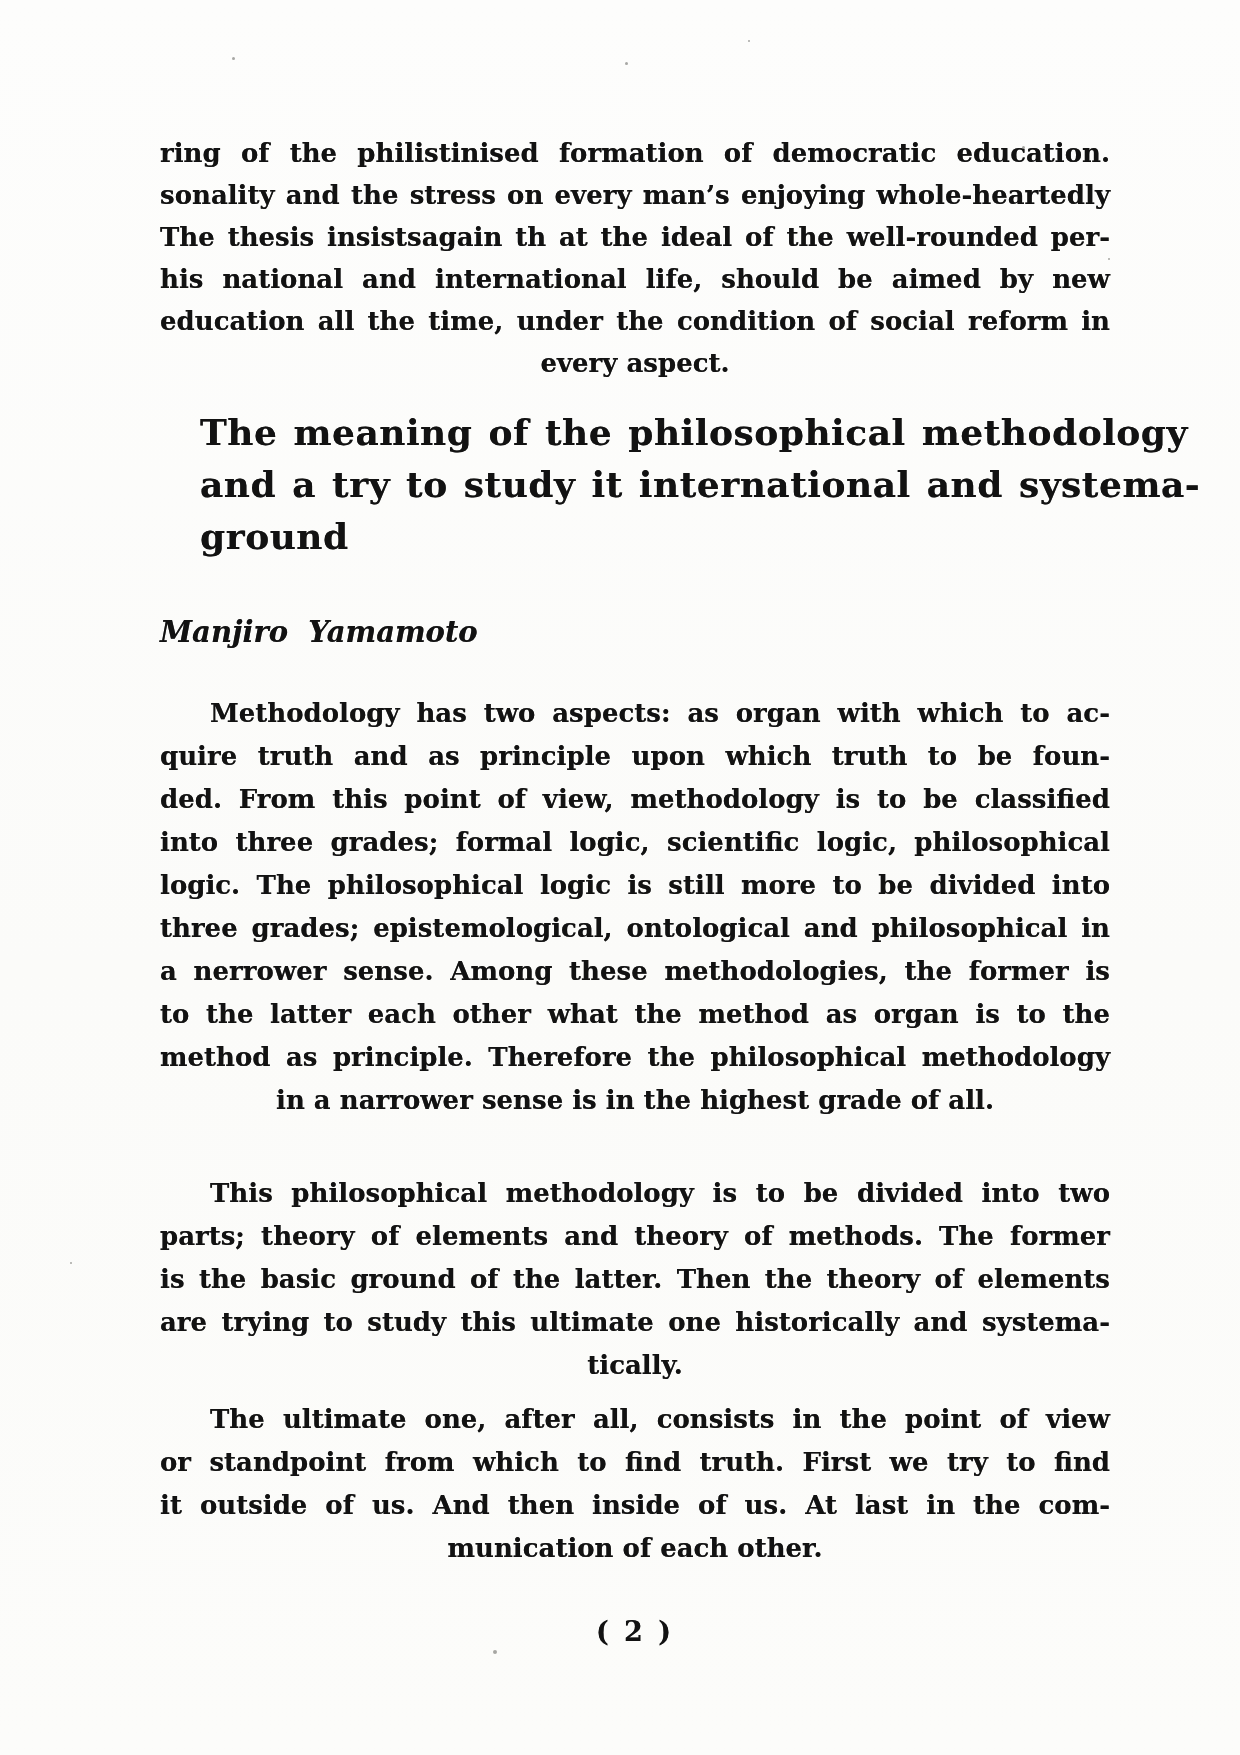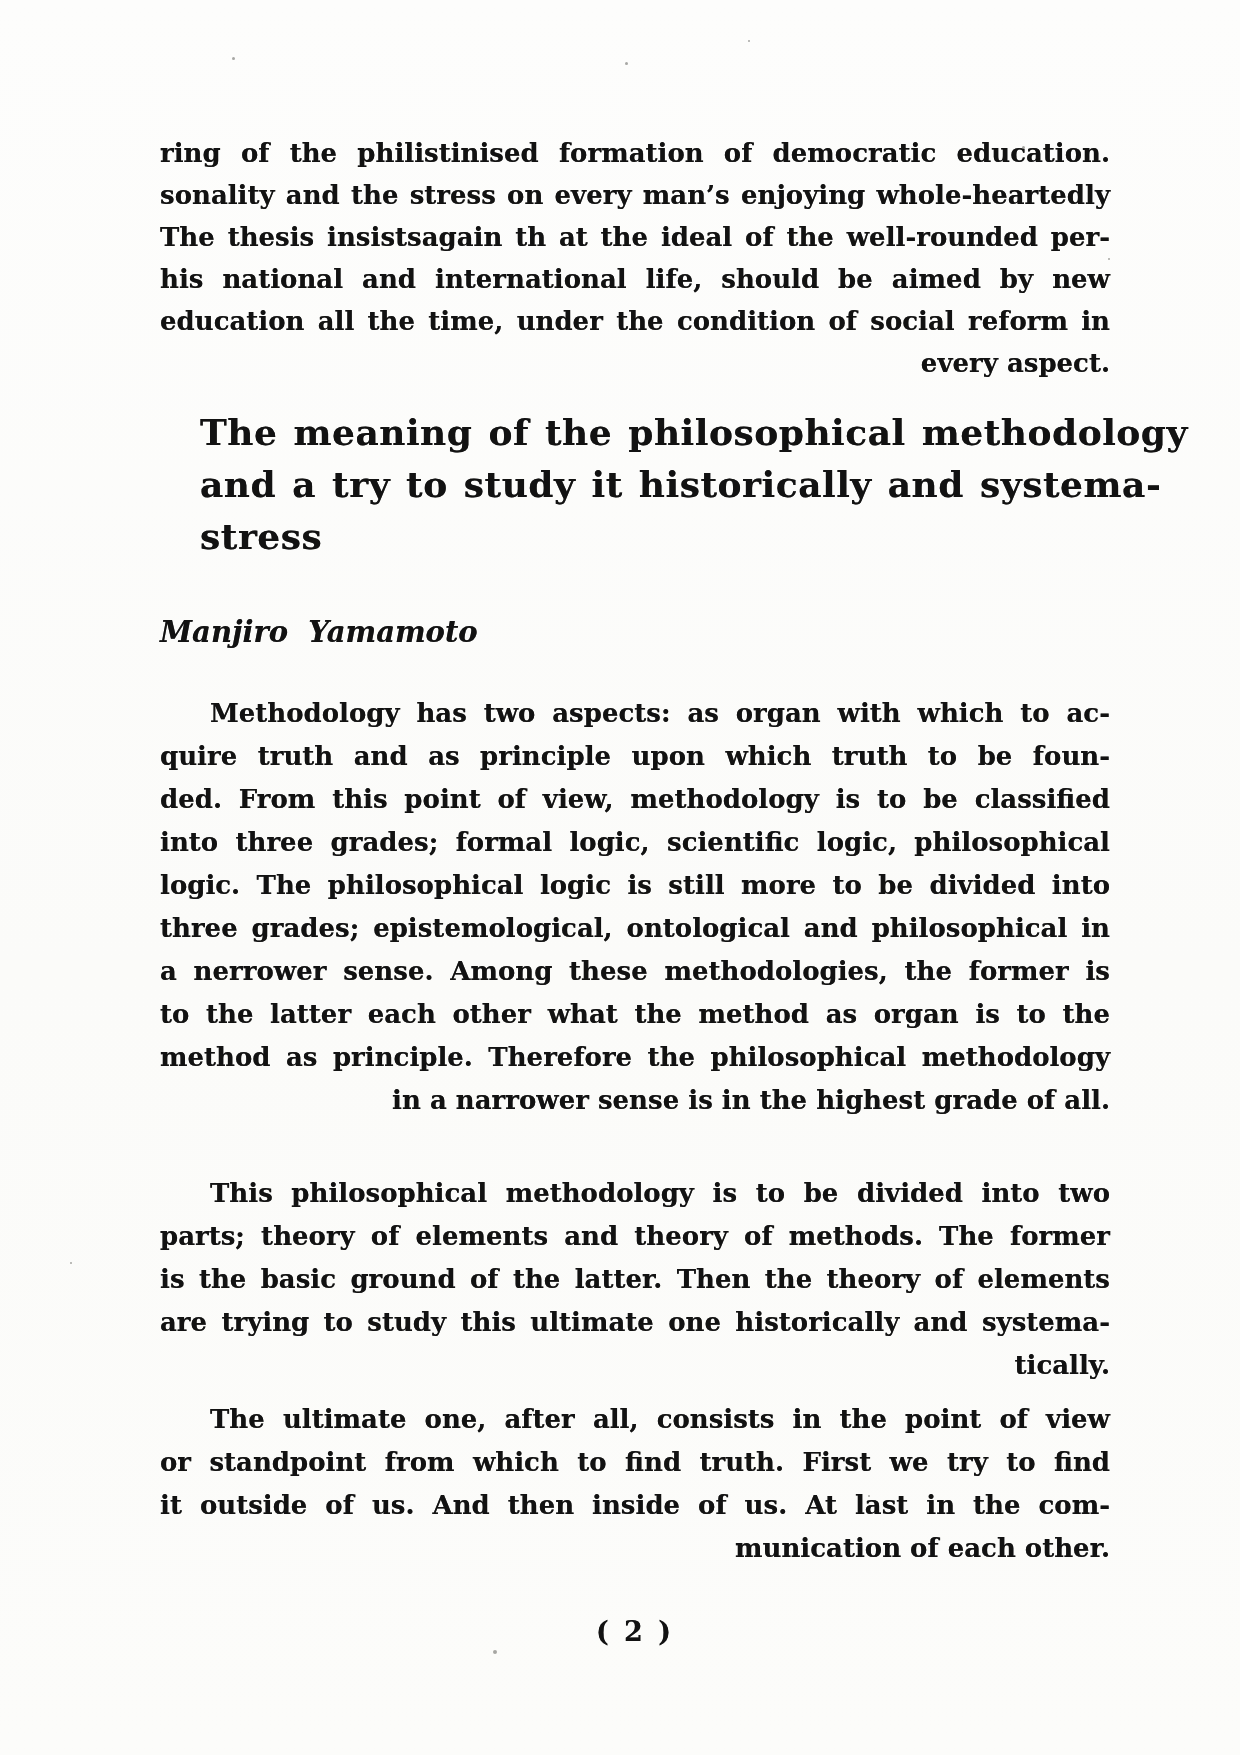--- a/index.html
+++ b/index.html
@@ -35,21 +35,21 @@
   .p1 { top: 692px; }
   .p2 { top: 1172px; }
   .p3 { top: 1398px; }
 
   .line { white-space: normal; }
   .just {
     text-align: justify;
     text-align-last: justify;
     text-justify: inter-word;
   }
-  .plain { text-align: right; }
+  .plain { text-align: center; }
   .ind { text-indent: 50px; }
 
   .article-title {
     top: 390px; left: 184px; width: 940px;
     margin: 16px;
     font-size: 36px; line-height: 52px;
     letter-spacing: 0.5px;
     word-spacing: 3px;
   }
   .article-title .tline { white-space: nowrap; }
@@ -87,22 +87,22 @@
     <div class="line just">ring of the philistinised formation of democratic education.</div>
     <div class="line just">sonality and the stress on every man’s enjoying whole-heartedly</div>
     <div class="line just">The thesis insistsagain th at the ideal of the well-rounded per-</div>
     <div class="line just">his national and international life, should be aimed by new</div>
     <div class="line just">education all the time, under the condition of social reform in</div>
     <div class="line plain">every aspect.</div>
   </section>
 
   <h1 class="block article-title ink">
     <div class="tline">The meaning of the philosophical methodology</div>
-    <div class="tline">and a try to study it historically and systema-</div>
-    <div class="tline">stress</div>
+    <div class="tline">and a try to study it international and systema-</div>
+    <div class="tline">ground</div>
   </h1>
 
   <div class="block author-line ink">Manjiro Yamamoto</div>
 
   <section class="block body-para p1 ink">
     <div class="line just ind">Methodology has two aspects: as organ with which to ac-</div>
     <div class="line just">quire truth and as principle upon which truth to be foun-</div>
     <div class="line just">ded. From this point of view, methodology is to be classified</div>
     <div class="line just">into three grades; formal logic, scientific logic, philosophical</div>
     <div class="line just">logic. The philosophical logic is still more to be divided into</div>

